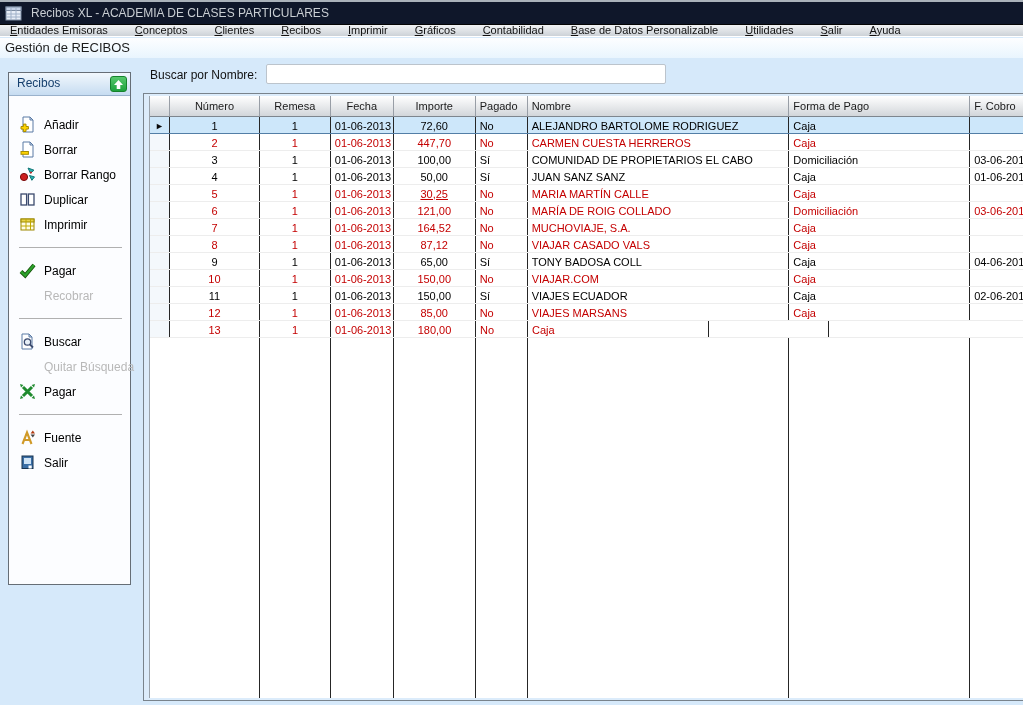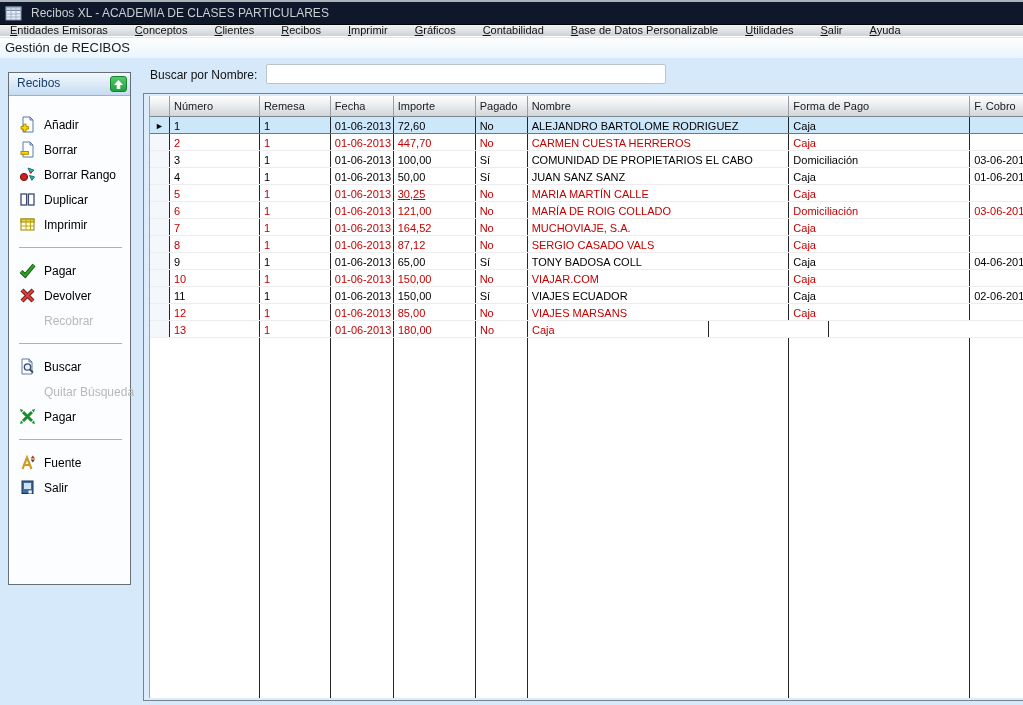--- a/index.html
+++ b/index.html
@@ -55,21 +55,21 @@
     background:linear-gradient(#ffffff,#d2d6da);font-size:11px;color:#1a1a1a;
     padding:4px 4px 0;white-space:nowrap;overflow:hidden;}
   .trow{display:flex;height:17px;flex:0 0 17px;background:#fff;border-bottom:1px solid #ededed;}
   .trow.sel{background:#cde7fa;border-bottom:1px solid #537ea6;}
   .trow.red{color:#c40000;}
   .tc{border-right:1px solid #262626;font-size:11px;padding:2.5px 4px 0;
     white-space:nowrap;overflow:hidden;}
   .tc.selcell{background:#f4f8fc;text-align:center;padding:2px 0 0;}
   .trow.sel .tc.selcell{background:transparent;}
   .arrow-glyph{font-size:9px;line-height:12px;color:#0a0a0a;}
-  .a-right{text-align:left;}
+  .a-right{text-align:center;}
   .a-left{text-align:left;}
   .tfill{display:flex;flex:1 1 auto;background:#fff;}
   .fc{border-right:1px solid #262626;}
   .fc.nosep{border-right:none;}
 </style>
 </head>
 <body>
 
 <div class="topline"></div>
 
@@ -149,27 +149,20 @@
         <span class="side-label">Imprimir</span>
       </div>
       <div class="side-divider"></div>
       <div class="side-item">
         <span class="side-icon"><svg width="17" height="17" viewBox="0 0 17 17">
             <path d="M2 9.5 L6.2 13.5 L15 3" stroke="#17520a" stroke-width="4" fill="none"></path>
             <path d="M2 9.5 L6.2 13.5 L15 3" stroke="#2ca22c" stroke-width="2.4" fill="none"></path>
           </svg></span>
         <span class="side-label">Pagar</span>
       </div>
-      <div class="side-item">
-        <span class="side-icon"><svg width="17" height="17" viewBox="0 0 17 17">
-            <path d="M3 3 L14 14 M14 3 L3 14" stroke="#801616" stroke-width="4.2"></path>
-            <path d="M3 3 L14 14 M14 3 L3 14" stroke="#d24040" stroke-width="2.4"></path>
-          </svg></span>
-        <span class="side-label">Devolver</span>
-      </div>
       <div class="side-item disabled">
         <span class="side-icon"></span>
         <span class="side-label">Recobrar</span>
       </div>
       <div class="side-divider"></div>
       <div class="side-item">
         <span class="side-icon"><svg width="17" height="17" viewBox="0 0 17 17">
             <path d="M3 1 h7 l3 3 v12 h-10 z" fill="#fff" stroke="#5a7aa5"></path>
             <path d="M10 1 l3 3 h-3 z" fill="#d8e4f2" stroke="#5a7aa5"></path>
             <circle cx="8.5" cy="9" r="3.2" fill="#e8f0f8" stroke="#3b4a6e" stroke-width="1.3"></circle>
@@ -305,21 +298,21 @@
           <div class="tc a-left" style="width: 181px;">Caja</div>
           <div class="tc a-left" style="width: 120px;"></div>
         </div>
         <div class="trow red">
           <div class="tc a-left selcell" style="width: 20px;"></div>
           <div class="tc a-right" style="width: 90px;">8</div>
           <div class="tc a-right" style="width: 71px;">1</div>
           <div class="tc a-right" style="width: 63px;">01-06-2013</div>
           <div class="tc a-right" style="width: 82px;">87,12</div>
           <div class="tc a-left" style="width: 52px;">No</div>
-          <div class="tc a-left" style="width: 262px;">SERGIO CASADO VALS</div>
+          <div class="tc a-left" style="width: 262px;">VIAJAR CASADO VALS</div>
           <div class="tc a-left" style="width: 181px;">Caja</div>
           <div class="tc a-left" style="width: 120px;"></div>
         </div>
         <div class="trow">
           <div class="tc a-left selcell" style="width: 20px;"></div>
           <div class="tc a-right" style="width: 90px;">9</div>
           <div class="tc a-right" style="width: 71px;">1</div>
           <div class="tc a-right" style="width: 63px;">01-06-2013</div>
           <div class="tc a-right" style="width: 82px;">65,00</div>
           <div class="tc a-left" style="width: 52px;">Sí</div>

